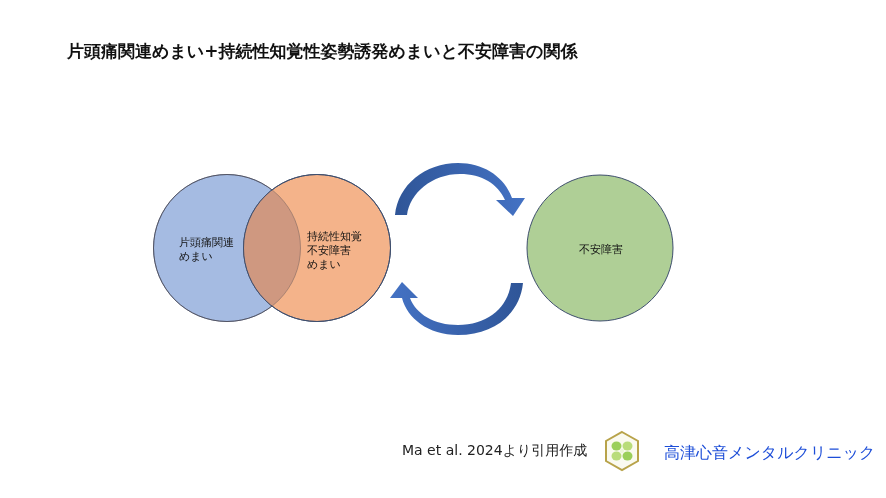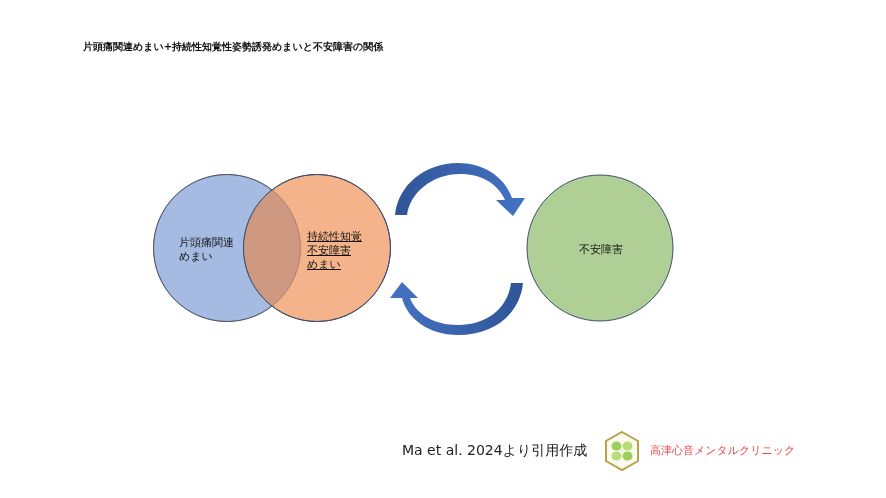--- a/index.html
+++ b/index.html
@@ -1,23 +1,23 @@
 <!DOCTYPE html>
 <html><head>
 <meta charset="utf-8">
 <style>
   html, body { margin: 0; padding: 0; background: #ffffff; }
   body { width: 886px; height: 498px; position: relative; overflow: hidden;
          font-family: "DejaVu Sans", "Liberation Sans", sans-serif; color: #111; }
-  .title { position: absolute; left: 83px; top: 40px; font-size: 10px; font-weight: bold;
+  .title { position: absolute; left: 67px; top: 40px; font-size: 17px; font-weight: bold;
            letter-spacing: 0px; white-space: nowrap; }
   svg.diagram { position: absolute; left: 0; top: 0; }
   .label { position: absolute; font-size: 11px; line-height: 14px; color: #111; white-space: nowrap; }
   .citation { position: absolute; left: 402px; top: 442px; font-size: 14px; color: #222; white-space: nowrap; text-align: right; }
-  .clinic-name { position: absolute; left: 650px; top: 443px; font-size: 11px; color: #ef4444; white-space: nowrap; }
+  .clinic-name { position: absolute; left: 664px; top: 443px; font-size: 16px; color: #1d4ed8; white-space: nowrap; }
   .logo { position: absolute; left: 603px; top: 430px; width: 38px; height: 42px; }
 </style>
 </head>
 <body>
 
 <div class="title">片頭痛関連めまい+持続性知覚性姿勢誘発めまいと不安障害の関係</div>
 
 <svg class="diagram" width="886" height="498" viewBox="0 0 886 498">
   <defs>
     <clipPath id="clipBlue">
@@ -62,21 +62,21 @@
            L 410 298
            C 416 314, 434 325, 458 325
            C 488 325, 508 307, 511 283 Z" fill="url(#arrowGrad2)"></path>
 </svg>
 
 <div class="label" style="left:179px; top:236px;">
   <div>片頭痛関連</div>
   <div>めまい</div>
 </div>
 
-<div class="label" style="left:307px; top:230px;text-decoration:underline;">
+<div class="label" style="left:307px; top:230px;">
   <div>持続性知覚</div>
   <div>不安障害</div>
   <div>めまい</div>
 </div>
 
 <div class="label" style="left:579px; top:243px;text-align:right;">
   <div>不安障害</div>
 </div>
 
 <div class="citation">Ma et al. 2024より引用作成</div>

